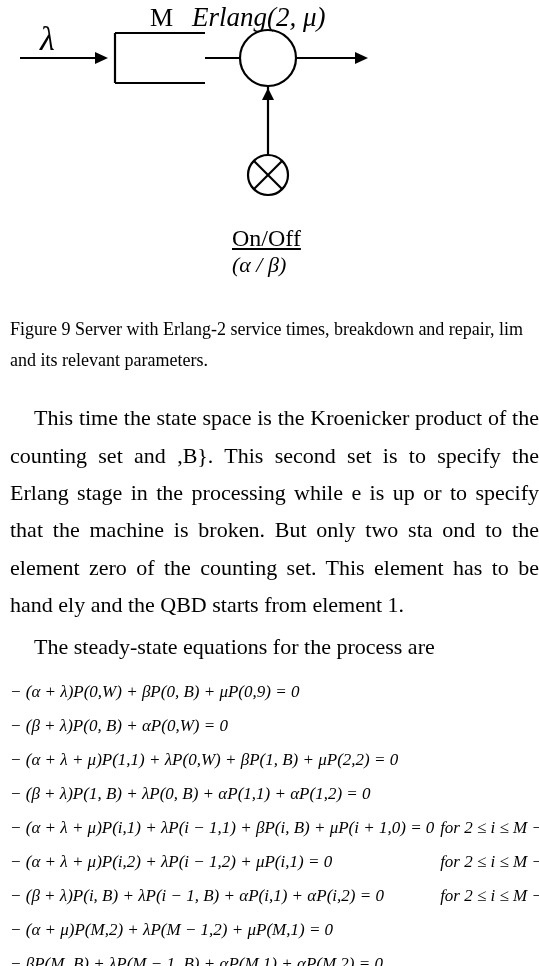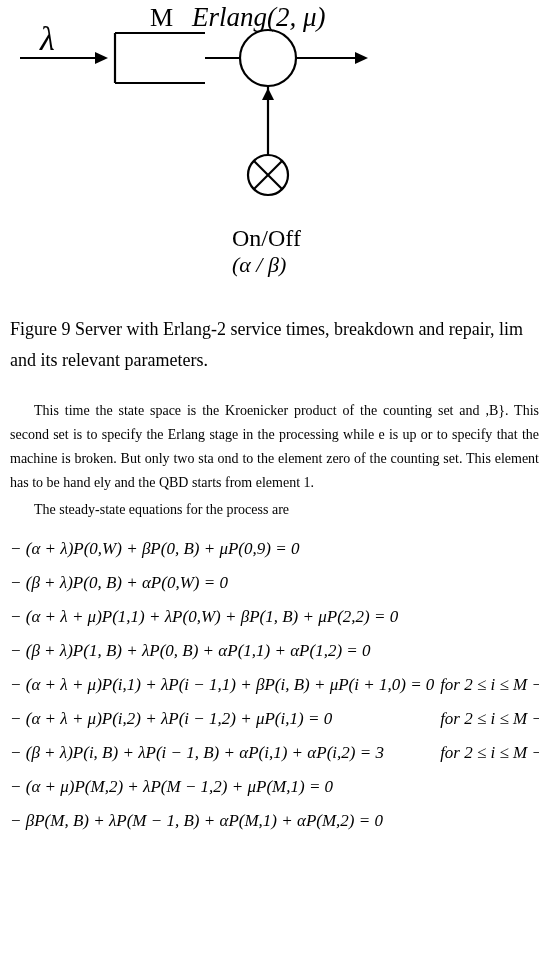--- a/index.html
+++ b/index.html
@@ -24,38 +24,38 @@
       left: 0;
     }
     .lbl {
       position: absolute;
       font-size: 22px;
       font-style: italic;
     }
     .lambda { top: 20px; left: 40px; font-size: 34px; }
     .m-label { top: 3px; left: 150px; font-style: normal; font-size: 26px; }
     .erlang { top: 2px; left: 192px; font-size: 27px; }
-    .onoff { top: 225px; left: 232px; font-style: normal; font-size: 24px; }
+    .onoff { top: 225px; left: 232px; font-style: normal; font-size: 24px; text-decoration: underline; }
     .ab { top: 252px; left: 232px; font-size: 22px; }
 
     .body-text {
       padding: 0 0 0 0;
       font-size: 18px;
       line-height: 1.65;
     }
     .caption {
       margin-top: 24px;
       padding: 0 0 0 10px;
       font-size: 18px;
       line-height: 1.7;
     }
     .para {
       margin-top: 24px;
       padding: 0 0 0 10px;
-      font-size: 14px;
+      font-size: 22px;
       line-height: 1.7;
       text-align: justify;
     }
     .indent { text-indent: 24px; }
     .equations {
       margin-top: 10px;
       padding-left: 10px;
       font-size: 17px;
       line-height: 2.0;
     }
@@ -107,17 +107,17 @@
   <div class="caption">Figure 9 Server with Erlang-2 service times, breakdown and repair, lim  and its relevant parameters.</div>
   <div class="para indent">This time the state space is the Kroenicker product of the counting set and ,B}.  This second set is to specify the Erlang stage in the processing while e is up or to specify that the machine is broken.  But only two sta ond to the element zero of the counting set.  This element has to be hand ely and the QBD starts from element 1.</div>
   <div class="para indent" style="margin-top:4px;">The steady-state equations for the process are</div>
   <div class="equations">
     <div class="eq-row"><i>− (α + λ)P(0,W) + βP(0, B) + μP(0,9) = 0</i></div>
     <div class="eq-row"><i>− (β + λ)P(0, B) + αP(0,W) = 0</i></div>
     <div class="eq-row"><i>− (α + λ + μ)P(1,1) + λP(0,W) + βP(1, B) + μP(2,2) = 0</i></div>
     <div class="eq-row"><i>− (β + λ)P(1, B) + λP(0, B) + αP(1,1) + αP(1,2) = 0</i></div>
     <div class="eq-row"><i>− (α + λ + μ)P(i,1) + λP(i − 1,1) + βP(i, B) + μP(i + 1,0) = 0</i><span class="side-cond">for 2 ≤ i ≤ M −</span></div>
     <div class="eq-row"><i>− (α + λ + μ)P(i,2) + λP(i − 1,2) + μP(i,1) = 0</i><span class="side-cond">for 2 ≤ i ≤ M −</span></div>
-    <div class="eq-row"><i>− (β + λ)P(i, B) + λP(i − 1, B) + αP(i,1) + αP(i,2) = 3</i><span class="side-cond">for 2 ≤ i ≤ M −</span></div>
+    <div class="eq-row"><i>− (β + λ)P(i, B) + λP(i − 1, B) + αP(i,1) + αP(i,2) = 0</i><span class="side-cond">for 2 ≤ i ≤ M −</span></div>
     <div class="eq-row"><i>− (α + μ)P(M,2) + λP(M − 1,2) + μP(M,1) = 0</i></div>
     <div class="eq-row"><i>− βP(M, B) + λP(M − 1, B) + αP(M,1) + αP(M,2) = 0</i></div>
   </div>
 </div>
 
 </body></html>

